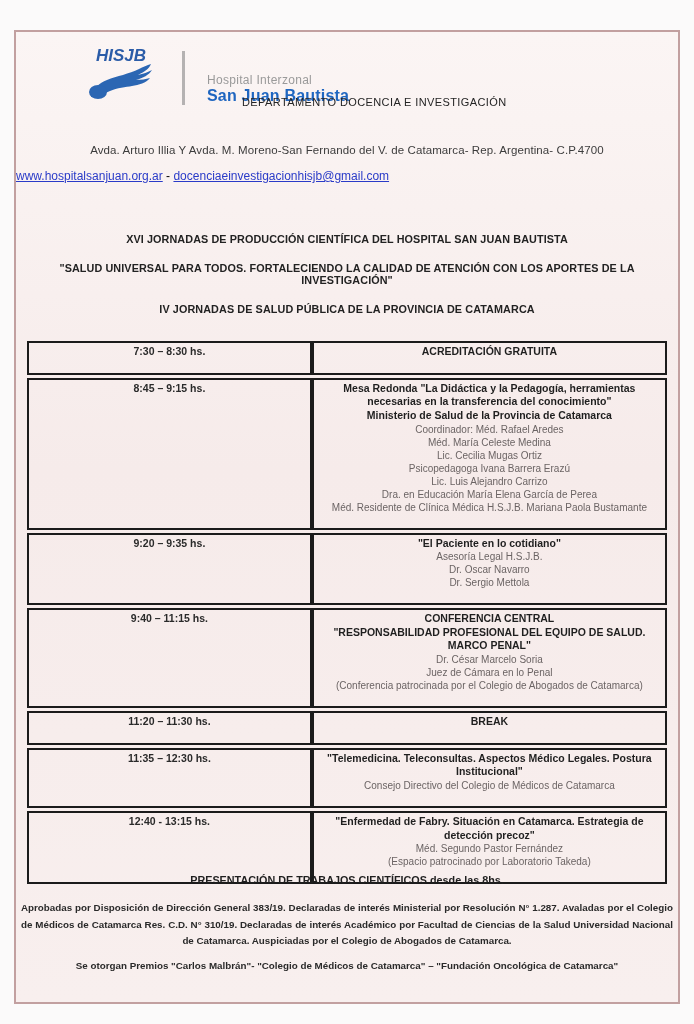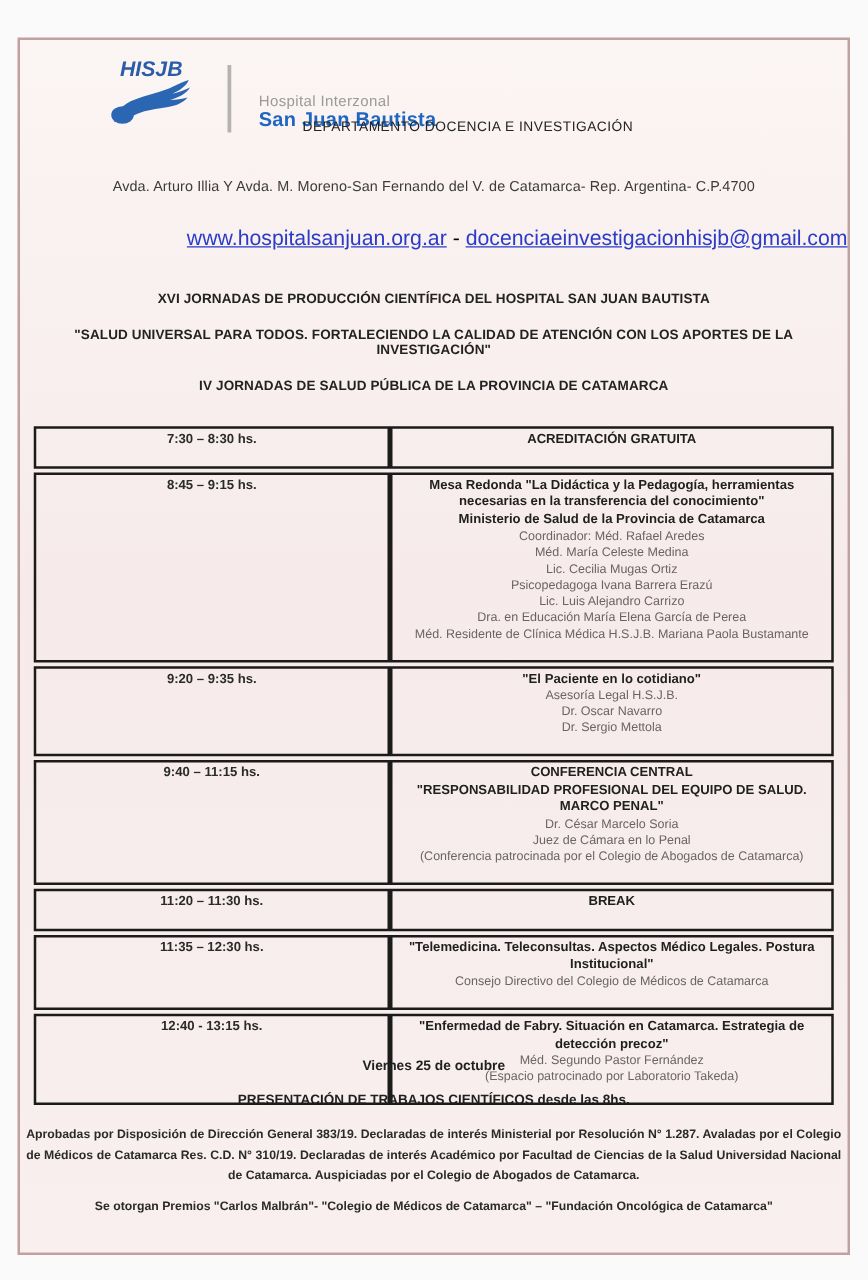--- a/index.html
+++ b/index.html
@@ -13,21 +13,21 @@
   .logo { position:absolute; left:66px; top:14px; display:flex; align-items:flex-end; gap:22px; }
   .logo-left { display:flex; flex-direction:column; align-items:center; width:78px; }
   .logo-acronym { font-weight:bold; font-size:17px; letter-spacing:0px; color:#2b5ca8; font-style:italic; }
   .logo-hand { margin-top:-3px; }
   .logo-divider { width:3px; height:54px; background:#b5b2b2; }
   .logo-right { display:flex; flex-direction:column; justify-content:center; }
   .logo-type { color:#9a9a9a; font-size:12px; letter-spacing:0.3px; }
   .logo-name { color:#1f66c0; font-size:16px; font-weight:bold; letter-spacing:0.2px; }
   .dept { position:absolute; left:226px; top:64px; width:420px; font-size:11px; font-weight:normal; color:#242424; letter-spacing:0.4px; }
   .address { position:absolute; top:112px; left:0; right:0; text-align:center; font-size:11.5px; color:#3c3c3c; letter-spacing:0.1px; }
-  .links { position:absolute; top:149px; left:0; right:0; text-align:right; font-size:17px; }
+  .links { position:absolute; top:137px; left:0; right:0; text-align:left; font-size:12px; }
   .links a { color:#2a3bc8; text-decoration:underline; }
   
   .titles { position:absolute; top:184px; left:0; right:0; text-align:center; }
   .title-line { font-size:10.8px; font-weight:bold; color:#222; margin-bottom:16px; letter-spacing:0.1px;margin-top:17px; }
   .day1 { position:absolute; top:286px; left:0; right:0; text-align:center; font-size:11px; font-weight:bold; color:#1f1f1f; }
   
   table.schedule { position:absolute; top:306px; left:11px; width:640px; border-collapse:separate; border-spacing:0 3px; }
   table.schedule td { border:2px solid #1b1b1b; padding:2px 4px 14px 4px; vertical-align:top; }
   td.time { width:44.5%; text-align:center; font-size:10.5px; font-weight:bold; color:#2a2a2a; padding-top:4px; }
   td.content { text-align:center; }
@@ -137,18 +137,17 @@
           <td class="time">12:40 - 13:15 hs.</td>
           <td class="content">
             <div class="line bold">"Enfermedad de Fabry. Situación en Catamarca. Estrategia de detección precoz"</div>
             <div class="line normal">Méd. Segundo Pastor Fernández</div>
             <div class="line normal">(Espacio patrocinado por Laboratorio Takeda)</div>
           </td>
         </tr>
       </tbody>
   </table>
 
-  <div class="day2">Viernes 25 de octubre</div>
   <div class="present">PRESENTACIÓN DE TRABAJOS CIENTÍFICOS desde las 8hs.</div>
   <div class="approvals">Aprobadas por Disposición de Dirección General 383/19. Declaradas de interés Ministerial por Resolución N° 1.287. Avaladas por el Colegio de Médicos de Catamarca Res. C.D. N° 310/19. Declaradas de interés Académico por Facultad de Ciencias de la Salud Universidad Nacional de Catamarca. Auspiciadas por el Colegio de Abogados de Catamarca.</div>
   <div class="awards">Se otorgan Premios "Carlos Malbrán"- "Colegio de Médicos de Catamarca" – "Fundación Oncológica de Catamarca"</div>
 
 </div>
 
 </body></html>

